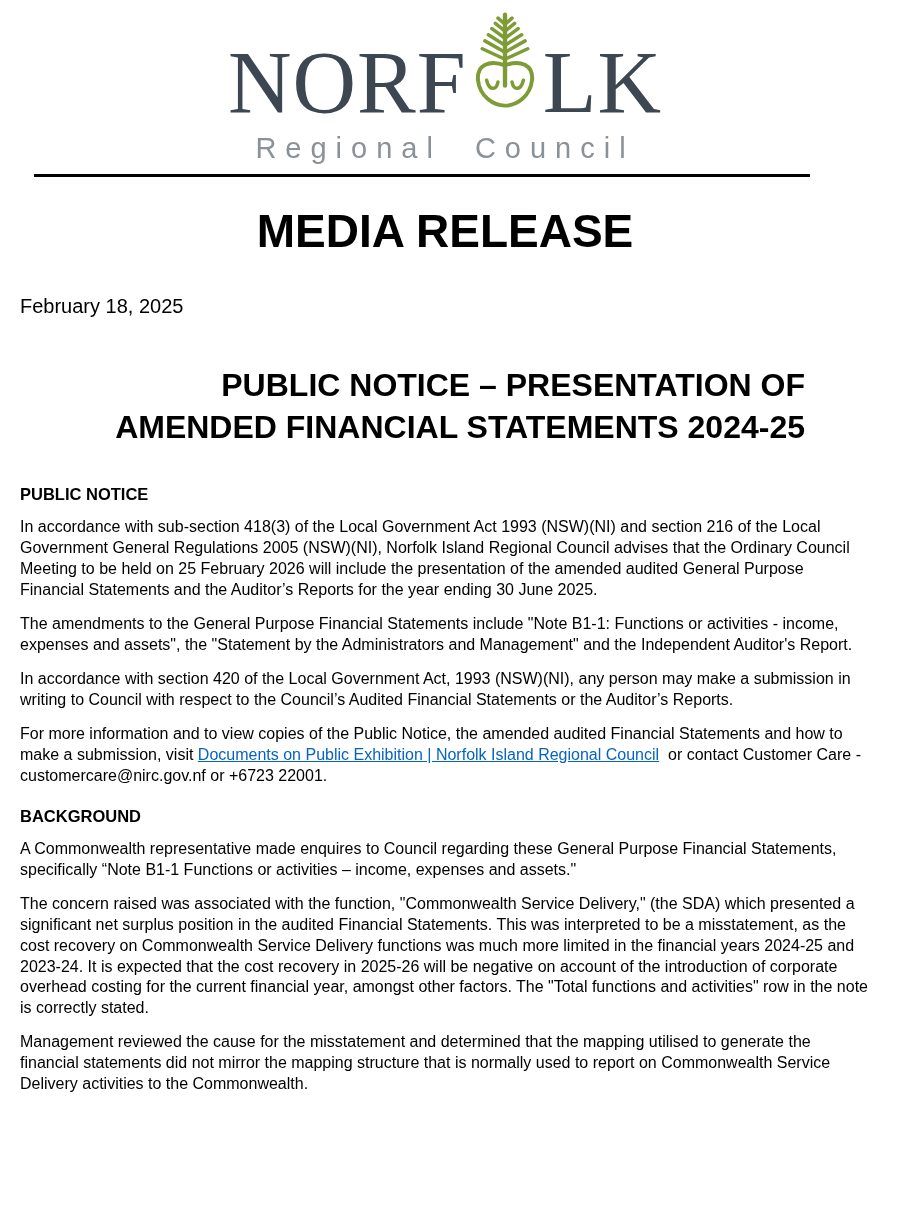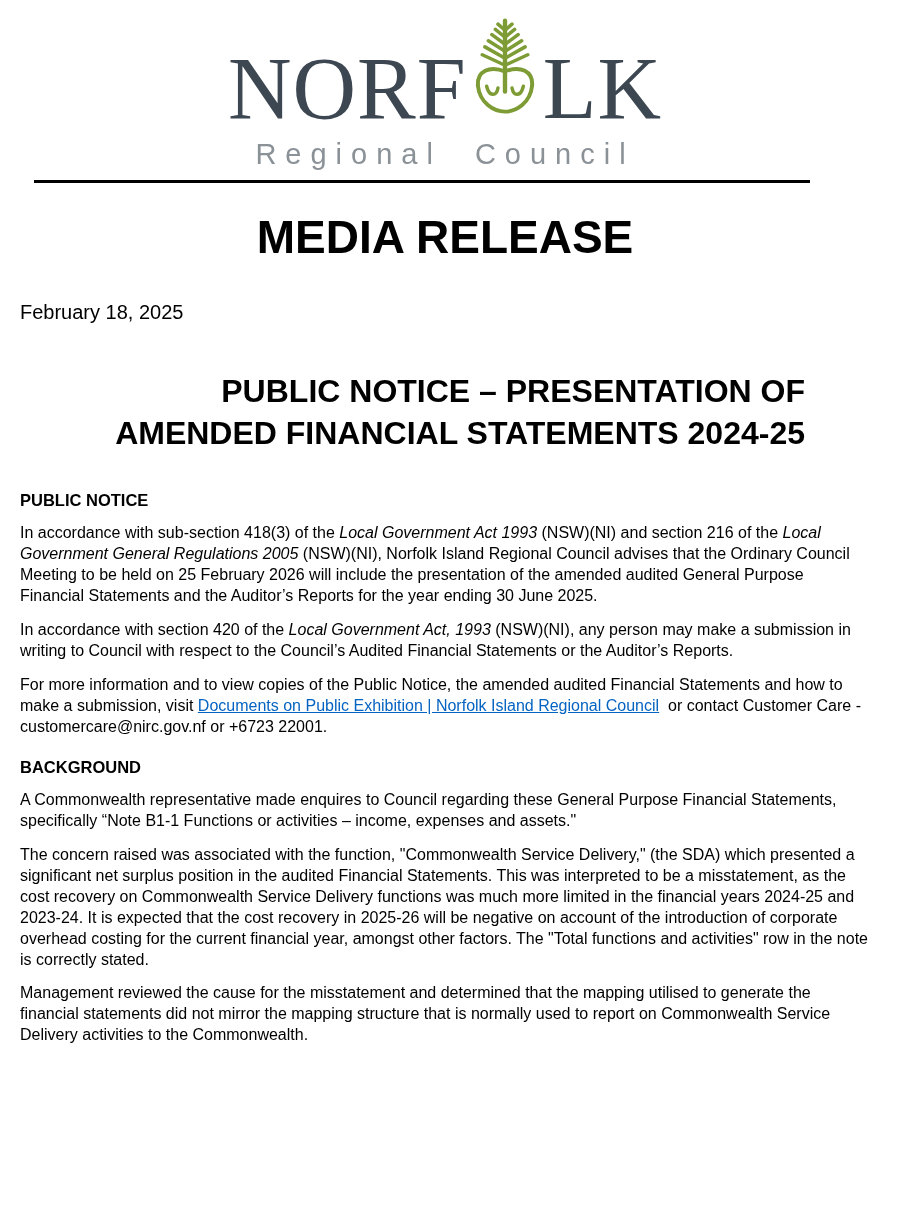--- a/index.html
+++ b/index.html
@@ -2,21 +2,21 @@
 <html style="--background: #FFFFFF; --text: #000000; --rule: #000000; --logo_name: #3D4752; --logo_island: #2BA58F; --logo_tree: #7E9C35; --logo_subtitle: #8A9197; --link: #0563C1;"><head>
 <meta charset="utf-8">
 <style>
   html, body { margin: 0; padding: 0; background: #ffffff; }
   body {
     width: 900px; height: 1208px;
     color: var(--text, #000);
     font-family: "Liberation Sans", sans-serif;
     overflow: hidden;
   }
-  .page { padding: 16px 30px 0 20px; }
+  .page { padding: 10px 30px 0 20px; }
 
   
   .logo-block { text-align: center; }
   .logo-row {
     display: inline-flex; align-items: baseline;
     font-family: "Liberation Serif", serif;
     font-size: 88px; line-height: 1.1; letter-spacing: 1px;
     color: var(--logo_name, #3D4752);
   }
   .logo-row .island { color: var(--logo_island, #2BA58F); margin-left: 24px; }
@@ -40,21 +40,21 @@
 
   .notice-title {
     text-align: right; font-weight: bold; font-size: 32px;
     line-height: 1.3; max-width: 720px; margin: 47px auto 0 auto;
   }
 
   
   .section-heading { font-size: 16.5px; font-weight: bold; margin-top: 37px; }
   .section-heading.tight { margin-top: 20px; }
   .body-p { font-size: 16px; line-height: 1.31; margin: 13px 0 0 0; }
-  .it { font-style: italic; }
+  .it { }
   .doc-link { color: var(--link, #0563C1); text-decoration: underline; cursor: pointer; }
 </style>
 </head>
 <body>
 
 <div class="page">
 
   <div class="logo-block">
     <div class="logo-row">
       <span>NORF</span>
@@ -85,20 +85,21 @@
   <hr class="rule">
 
   <div class="masthead">MEDIA RELEASE</div>
 
   <div class="release-date">February 18, 2025</div>
 
   <div class="notice-title">PUBLIC NOTICE – PRESENTATION OF AMENDED FINANCIAL STATEMENTS 2024-25</div>
 
   <div class="section-heading">PUBLIC NOTICE</div>
   <p class="body-p"><span>In accordance with sub-section 418(3) of the </span><span class="it">Local Government Act 1993</span><span> (NSW)(NI) and section 216 of the </span><span class="it">Local Government General Regulations 2005</span><span> (NSW)(NI), Norfolk Island Regional Council advises that the Ordinary Council Meeting to be held on 25 February 2026 will include the presentation of the amended audited General Purpose Financial Statements and the Auditor’s Reports for the year ending 30 June 2025.</span></p>
+  <p class="body-p"><span>The amendments to the General Purpose Financial Statements include "Note B1-1: Functions or activities - income, expenses and assets", the "Statement by the Administrators and Management" and the Independent Auditor's Report.</span></p>
   <p class="body-p"><span>In accordance with section 420 of the </span><span class="it">Local Government Act, 1993</span><span> (NSW)(NI), any person may make a submission in writing to Council with respect to the Council’s Audited Financial Statements or the Auditor’s Reports.</span></p>
   <p class="body-p"><span>For more information and to view copies of the Public Notice, the amended audited Financial Statements and how to make a submission, visit </span><a href="#" class="doc-link">Documents on Public Exhibition | Norfolk Island Regional Council</a><span>&nbsp; or contact Customer Care - customercare@nirc.gov.nf or +6723 22001.</span></p>
 
   <div class="section-heading tight">BACKGROUND</div>
   <p class="body-p"><span>A Commonwealth representative made enquires to Council regarding these General Purpose Financial Statements, specifically “Note B1-1 Functions or activities – income, expenses and assets."</span></p>
   <p class="body-p"><span>The concern raised was associated with the function, "Commonwealth Service Delivery," (the SDA) which presented a significant net surplus position in the audited Financial Statements. This was interpreted to be a misstatement, as the cost recovery on Commonwealth Service Delivery functions was much more limited in the financial years 2024-25 and 2023-24. It is expected that the cost recovery in 2025-26 will be negative on account of the introduction of corporate overhead costing for the current financial year, amongst other factors. The "Total functions and activities" row in the note is correctly stated.</span></p>
   <p class="body-p"><span>Management reviewed the cause for the misstatement and determined that the mapping utilised to generate the financial statements did not mirror the mapping structure that is normally used to report on Commonwealth Service Delivery activities to the Commonwealth.</span></p>
 
 </div>
 

